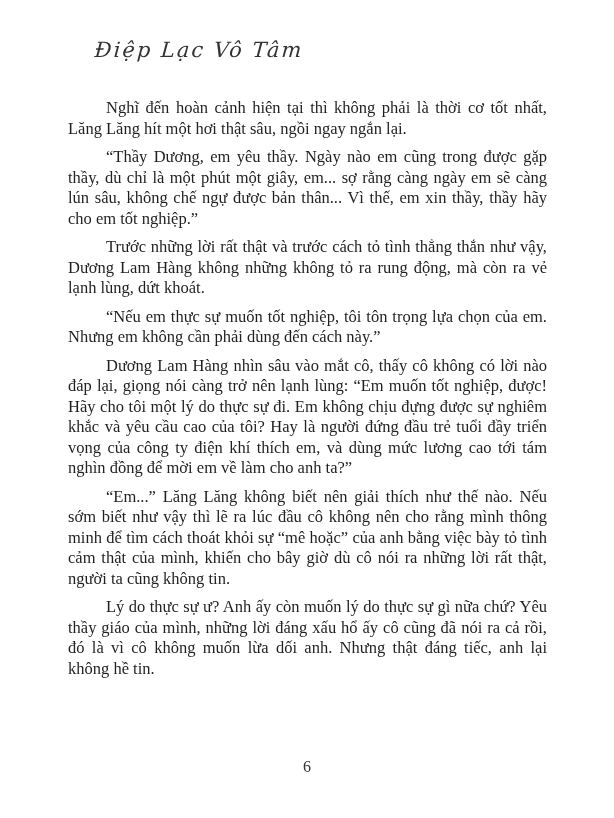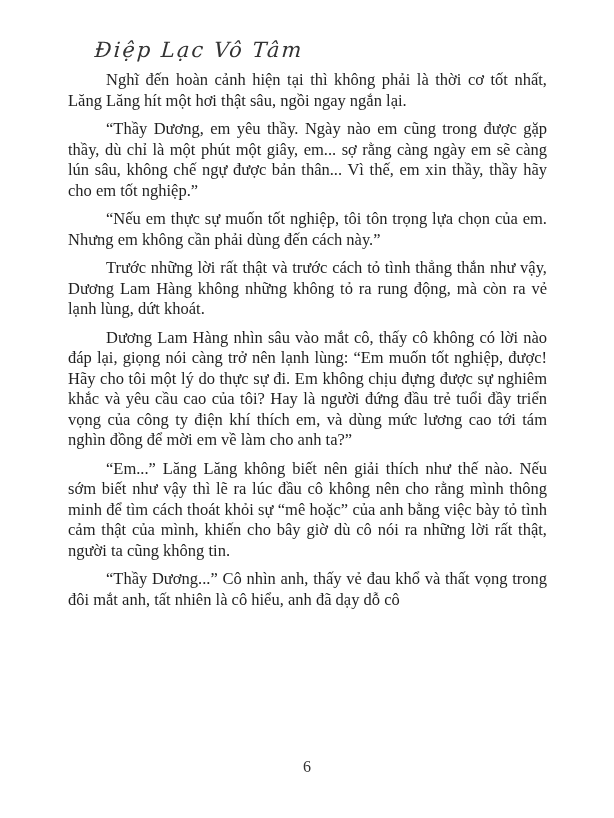--- a/index.html
+++ b/index.html
@@ -24,21 +24,21 @@
     font-style: italic;
     font-size: 21px;
     letter-spacing: 2px;
     color: #333333;
     transform: skewX(-4deg);
     transform-origin: left bottom;
   }
   .text-block {
     position: absolute;
     left: 68px;
-    top: 70px;
+    top: 98px;
     width: 479px;
     font-size: 16.5px;
     line-height: 20.5px;
     text-align: justify;
     text-justify: inter-word;
   }
   .text-block p {
     margin: 0 0 8px 0;
     text-indent: 38px;
   }
@@ -55,22 +55,22 @@
 </head>
 <body>
 
 <div class="book-page">
 
   <div class="running-header">Điệp Lạc Vô Tâm</div>
 
   <div class="text-block">
     <p>Nghĩ đến hoàn cảnh hiện tại thì không phải là thời cơ tốt nhất, Lăng Lăng hít một hơi thật sâu, ngồi ngay ngắn lại.</p>
     <p>“Thầy Dương, em yêu thầy. Ngày nào em cũng trong được gặp thầy, dù chỉ là một phút một giây, em... sợ rằng càng ngày em sẽ càng lún sâu, không chế ngự được bản thân... Vì thế, em xin thầy, thầy hãy cho em tốt nghiệp.”</p>
+    <p>Trước những lời rất thật và trước cách tỏ tình thẳng thắn như vậy, Dương Lam Hàng không những không tỏ ra rung động, mà còn ra vẻ lạnh lùng, dứt khoát.</p>
     <p>“Nếu em thực sự muốn tốt nghiệp, tôi tôn trọng lựa chọn của em. Nhưng em không cần phải dùng đến cách này.”</p>
-    <p>Trước những lời rất thật và trước cách tỏ tình thẳng thắn như vậy, Dương Lam Hàng không những không tỏ ra rung động, mà còn ra vẻ lạnh lùng, dứt khoát.</p>
     <p>Dương Lam Hàng nhìn sâu vào mắt cô, thấy cô không có lời nào đáp lại, giọng nói càng trở nên lạnh lùng: “Em muốn tốt nghiệp, được! Hãy cho tôi một lý do thực sự đi. Em không chịu đựng được sự nghiêm khắc và yêu cầu cao của tôi? Hay là người đứng đầu trẻ tuổi đầy triển vọng của công ty điện khí thích em, và dùng mức lương cao tới tám nghìn đồng để mời em về làm cho anh ta?”</p>
     <p>“Em...” Lăng Lăng không biết nên giải thích như thế nào. Nếu sớm biết như vậy thì lẽ ra lúc đầu cô không nên cho rằng mình thông minh để tìm cách thoát khỏi sự “mê hoặc” của anh bằng việc bày tỏ tình cảm thật của mình, khiến cho bây giờ dù cô nói ra những lời rất thật, người ta cũng không tin.</p>
-    <p>“Thầy Dương...” Cô nhìn anh, thấy vẻ đau khổ và thất vọng trong đôi mắt anh, tất nhiên là cô hiểu, anh đã dạy dỗ cô</p>
+    <p>Lý do thực sự ư? Anh ấy còn muốn lý do thực sự gì nữa chứ? Yêu thầy giáo của mình, những lời đáng xấu hổ ấy cô cũng đã nói ra cả rồi, đó là vì cô không muốn lừa dối anh. Nhưng thật đáng tiếc, anh lại không hề tin.</p>
   </div>
 
   <div class="page-footer">6</div>
 
 </div>
 
 </body></html>

